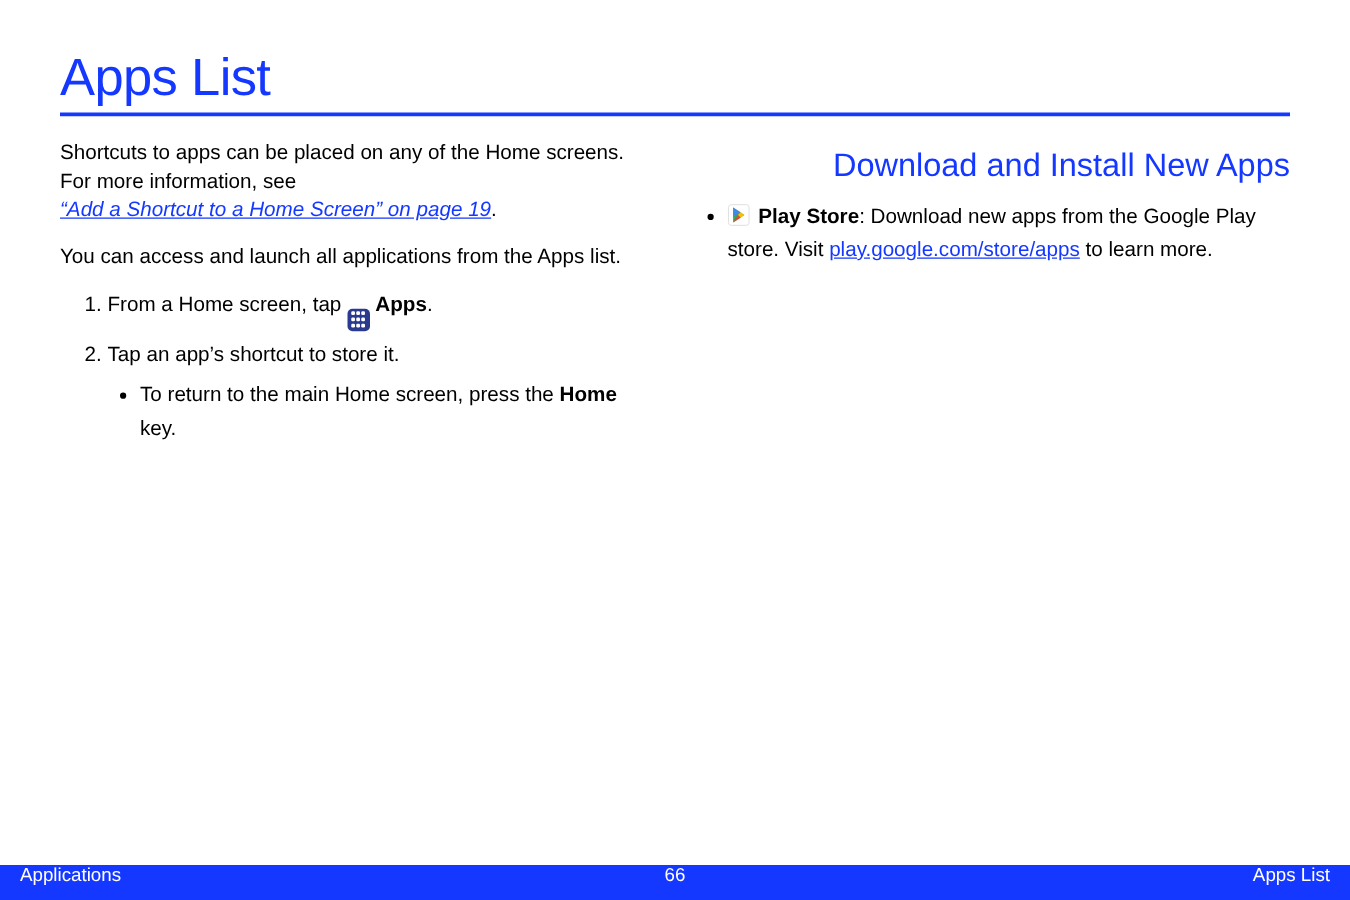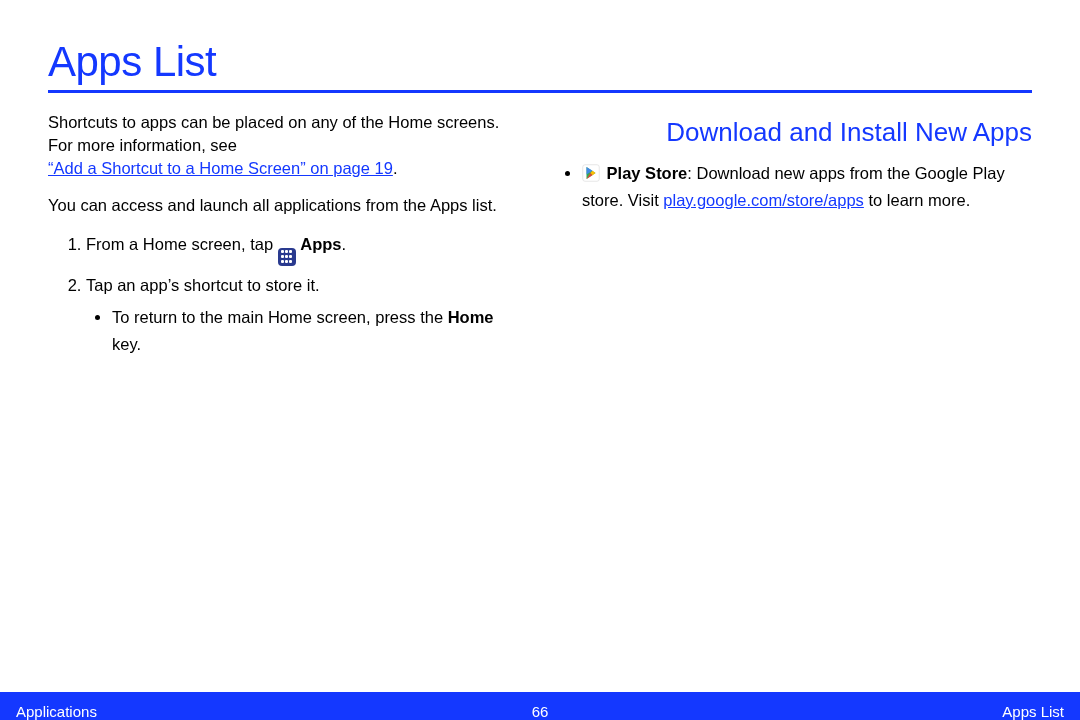--- a/index.html
+++ b/index.html
@@ -46,20 +46,21 @@
   }
   .body-text {
     font-size: 16.5px;
     line-height: 1.4;
     margin: 0 0 14px 0;
   }
   .cross-ref {
     color: #1438ff;
     text-decoration: underline;
     cursor: pointer;
+    font-style: italic;
   }
   .section-heading {
     color: #1438ff;
     font-size: 26px;
     font-weight: 400;
     margin: 30px 0 8px 0;
     text-align: right;
   }
   .section-heading.first-right {
     margin-top: 6px;
@@ -113,21 +114,21 @@
     text-decoration: underline;
     cursor: pointer;
   }
   .footer-bar {
     position: absolute;
     left: 0; right: 0; bottom: 0;
     height: 28px;
     background: #1438ff;
     color: #fff;
     display: flex;
-    align-items: flex-end;
+    align-items: flex-start;
     justify-content: space-between;
     padding: 0 16px;
     font-size: 15px;
   }
   .footer-center {
     position: absolute;
     left: 50%;
     transform: translateX(-50%);
   }
 </style>

